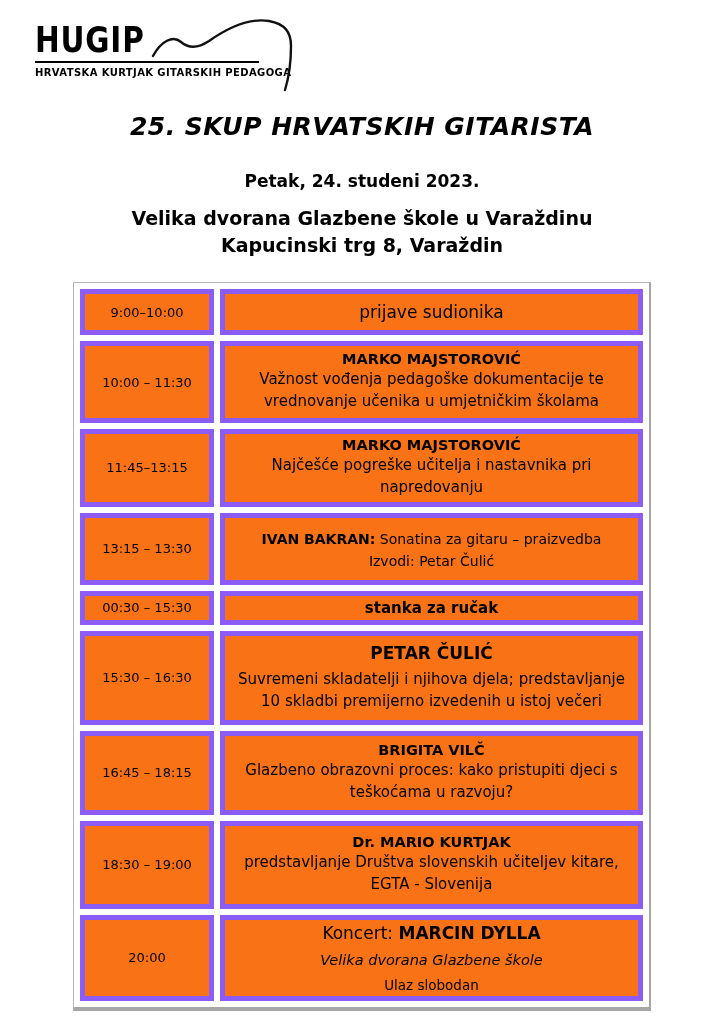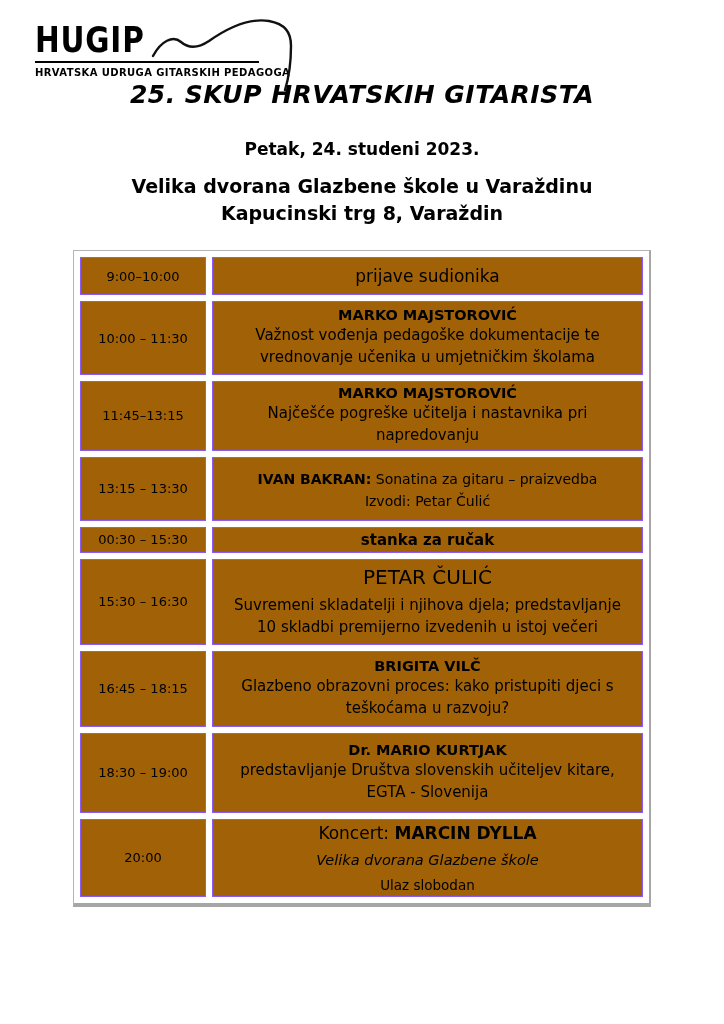--- a/index.html
+++ b/index.html
@@ -48,21 +48,21 @@
   .logo-tagline {
     font-size: 10px;
     font-weight: bold;
     letter-spacing: 0.4px;
     white-space: nowrap;
   }
 
   
   .header-text {
     text-align: center;
-    padding-top: 80px;
+    padding-top: 112px;
   }
   .title {
     margin: 0;
     font-size: 25px;
     font-weight: bold;
     font-style: italic;
     letter-spacing: 0.5px;
   }
   .date-line {
     margin: 30px 0 0 0;
@@ -82,22 +82,22 @@
     width: 578px;
     table-layout: fixed;
     border-collapse: separate;
     border-spacing: 6px;
     background: #ffffff;
     border: 1px solid #b5b5b5;
     border-right: 2px solid #a6a6a6;
     border-bottom: 4px solid #a6a6a6;
   }
   table.schedule td {
-    border: 1px solid #8b5cf6;
-    background: #a16207;
+    border: 5px solid #8b5cf6;
+    background: #f97316;
     text-align: center;
     vertical-align: middle;
     padding: 3px 10px;
   }
   td.time {
     width: 104px;
     font-size: 13px;
     padding: 3px 4px;
   }
   .r1 td { height: 30px; }
@@ -106,42 +106,42 @@
   .r4 td { height: 56px; }
   .r5 td { height: 16px; }
   .r6 td { height: 78px; }
   .r7 td { height: 68px; }
   .r8 td { height: 72px; }
   .r9 td { height: 70px; }
 
   .ev-title   { font-size: 17px; }
   .ev-break   { font-size: 15px; font-weight: bold; }
   .speaker    { font-size: 14.5px; font-weight: bold; margin-bottom: 2px; }
-  .speaker-lg { font-size: 20px;   font-weight: normal; margin-bottom: 6px; }
+  .speaker-lg { font-size: 17px;   font-weight: bold; margin-bottom: 6px; }
   .desc       { font-size: 15px; line-height: 1.45; }
   .work-line  { font-size: 14px;   line-height: 1.5; }
   .work-line .composer { font-weight: bold; }
   .performer  { font-size: 14px; margin-top: 3px; }
   .concert-line  { font-size: 17px; }
   .concert-line .artist { font-weight: bold; text-align: right; }
   .concert-venue { font-size: 14.5px; font-style: italic; margin-top: 9px; }
   .admission     { font-size: 13.5px; margin-top: 9px; }
 </style>
 </head>
 <body>
 
 <div class="page">
 
   <div class="logo">
     <span class="logo-name">HUGIP</span>
     <svg class="logo-swoosh" width="168" height="80" viewBox="0 0 168 80" aria-hidden="true">
       <path d="M2,42 C10,27 22,21 30,28 C37,34 46,35 58,27 C78,13 100,4 118,7 C134,10 140,18 140,32 C140,48 138,63 134,76" fill="none" stroke="#111111" stroke-width="2.4" stroke-linecap="round"></path>
     </svg>
     <div class="logo-rule"></div>
-    <div class="logo-tagline">HRVATSKA UDRUGA GITARSKIH PEDAGOGA</div>
+    <div class="logo-tagline">HRVATSKA KURTJAK GITARSKIH PEDAGOGA</div>
   </div>
 
   <div class="header-text">
     <h1 class="title">25. SKUP HRVATSKIH GITARISTA</h1>
     <h2 class="date-line">Petak, 24. studeni 2023.</h2>
     <div class="venue-block">
       <div>Velika dvorana Glazbene škole u Varaždinu</div>
       <div>Kapucinski trg 8, Varaždin</div>
     </div>
   </div>

